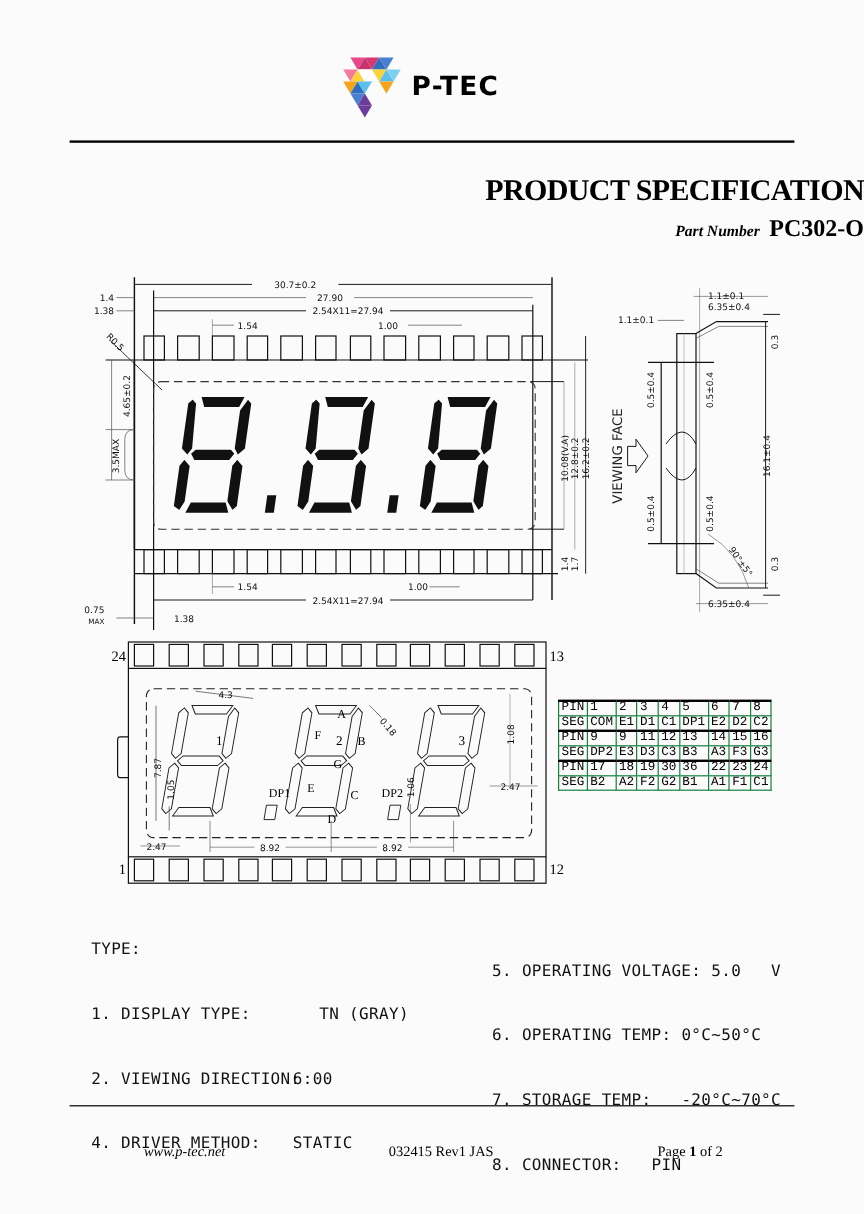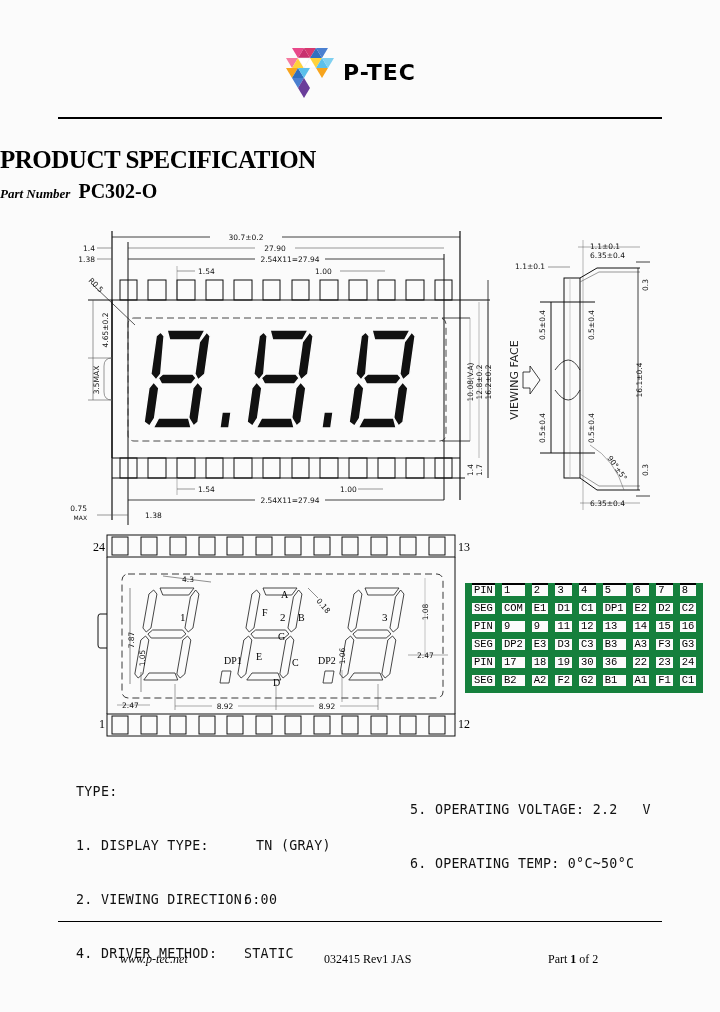--- a/index.html
+++ b/index.html
@@ -1,29 +1,29 @@
 <!DOCTYPE html>
 <html><head>
 <meta charset="utf-8">
 <style>
   html, body { margin: 0; padding: 0; }
   body { width: 720px; height: 1012px; background: #fbfbfb; position: relative; overflow: hidden; font-family: "Liberation Serif", serif; color: #000; }
   .abs { position: absolute; }
   .logo-text { left: 343px; top: 60px; font-family: "DejaVu Sans", sans-serif; font-weight: bold; font-size: 22px; letter-spacing: 1px; }
   .rule { height: 2px; background: #000; left: 58px; width: 604px; }
   .rule.thin { height: 1px; }
-  .title { left: 0; width: 720px; top: 146px; text-align: left; font-size: 25px; font-weight: bold; letter-spacing: -0.5px; }
-  .partnum { left: 0; width: 720px; top: 180px; text-align: left; }
+  .title { left: 0; width: 720px; top: 146px; text-align: right; font-size: 25px; font-weight: bold; letter-spacing: -0.5px; }
+  .partnum { left: 0; width: 720px; top: 180px; text-align: right; }
   .partnum .lbl { font-style: italic; font-weight: bold; font-size: 13px; margin-right: 8px; }
   .partnum .val { font-weight: bold; font-size: 20px; }
   svg text { font-family: "DejaVu Sans", sans-serif; }
   .dim { font-size: 7.5px; fill: #111; }
   .ser { font-family: "Liberation Serif", serif; }
   table.pins { border-collapse: collapse; font-family: "Liberation Mono", monospace; font-size: 10.5px; position: absolute; left: 465px; top: 583px; }
-  table.pins td { border: 7px solid #15803d; padding: 0 2px; height: 11px; line-height: 11px; }
+  table.pins td { border: 1px solid #15803d; padding: 0 2px; height: 11px; line-height: 11px; }
   table.pins tr.pinrow td { border-top: 2px solid #000; }
   .notes { font-family: "DejaVu Sans Mono", monospace; font-size: 13.3px; line-height: 18px; color: #111; letter-spacing: 0.3px; white-space: pre; }
   .footer { top: 952px; font-size: 12px; }
 </style>
 </head>
 <body>
 
 <svg class="abs" style="left:282px;top:44px" width="58" height="58" viewBox="0 0 58 58">
   <polygon points="10,4 22,4 16,14" fill="#e8488a"></polygon>
   <polygon points="22,4 16,14 28,14" fill="#c8306e"></polygon>
@@ -398,25 +398,27 @@
         <td>B1</td>
         <td>A1</td>
         <td>F1</td>
         <td>C1</td>
     </tr>
   </tbody>
 </table>
 
 <div class="abs notes" style="left:76px;top:747px">
   <div>TYPE:</div>
-  <div><span style="display:inline-block;width:168px">1. DISPLAY TYPE:</span><span style="margin-left:12px">TN (GRAY)</span></div>
+  <div><span style="display:inline-block;width:168px">1. DISPLAY TYPE:</span><span style="margin-left:22px">TN (GRAY)</span></div>
   <div><span style="display:inline-block;width:168px">2. VIEWING DIRECTION:</span><span>6:00</span></div>
   <div><span style="display:inline-block;width:168px">4. DRIVER METHOD:</span><span>STATIC</span></div>
 </div>
 <div class="abs notes" style="left:410px;top:765px">
-  <div><span>5. OPERATING VOLTAGE:</span> <span>2.2   V</span></div>
+  <div><span>5. OPERATING VOLTAGE:</span> <span>5.0   V</span></div>
   <div><span>6. OPERATING TEMP:</span> <span>0°C~50°C</span></div>
+  <div><span>7. STORAGE TEMP:</span>   <span>-20°C~70°C</span></div>
+  <div><span>8. CONNECTOR:</span>   <span>PIN</span></div>
 </div>
 
 <div class="abs rule thin" style="top:921px"></div>
 <div class="abs footer" style="left:120px;font-style:italic">www.p-tec.net</div>
 <div class="abs footer" style="left:324px">032415 Rev1 JAS</div>
-<div class="abs footer" style="left:548px"><span>Part </span><b>1</b><span> of 2</span></div>
+<div class="abs footer" style="left:548px"><span>Page </span><b>1</b><span> of 2</span></div>
 
 </body></html>

